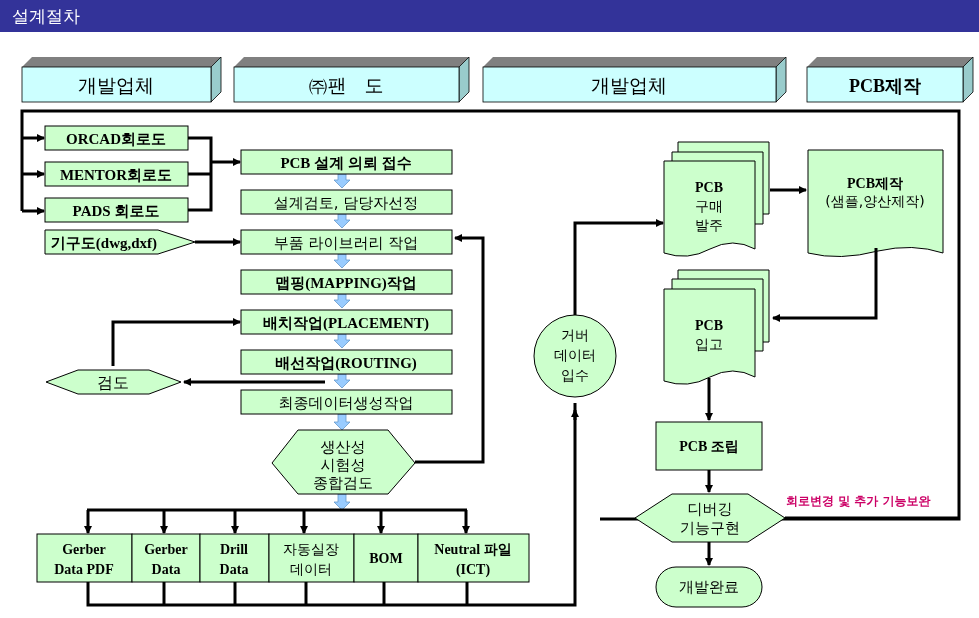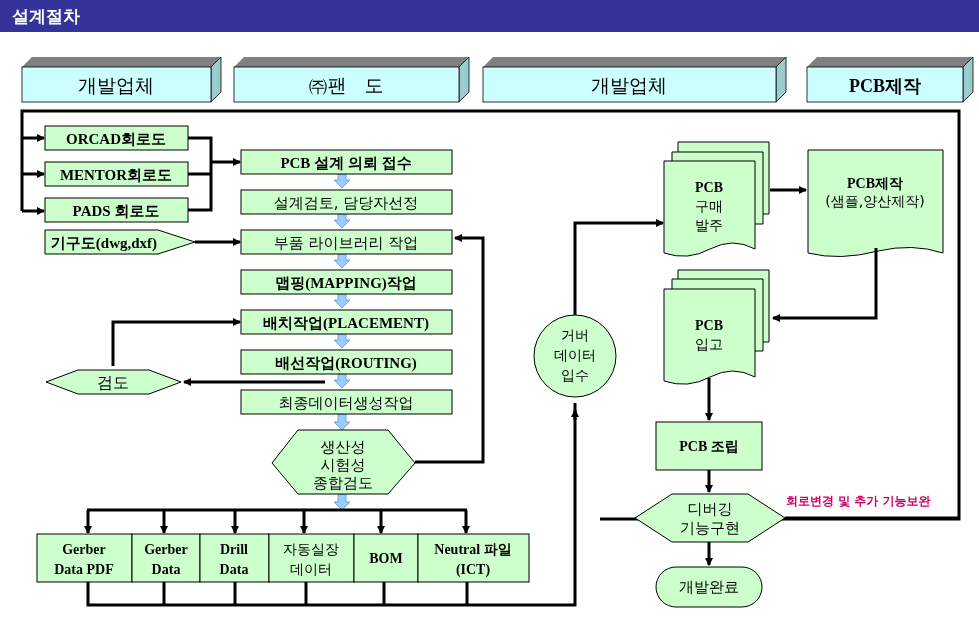--- a/index.html
+++ b/index.html
@@ -1,18 +1,18 @@
 <!DOCTYPE html>
 <html><head>
 <meta charset="utf-8">
 <style>
   html, body { margin:0; padding:0; background:#ffffff; }
   body { width:979px; height:618px; position:relative; overflow:hidden; font-family:"DejaVu Sans", sans-serif; }
   .titlebar { position:absolute; left:0; top:0; width:979px; height:32px; background:#333399; }
-  .titlebar span { position:absolute; left:12px; top:5px; color:#fff; font-size:17px;font-weight:bold; }
+  .titlebar span { position:absolute; left:12px; top:5px; color:#fff; font-size:17px; }
   svg { position:absolute; left:0; top:0; }
   .t { font-family:"DejaVu Sans", sans-serif; fill:#000; }
   .b { font-family:"Liberation Serif", serif; font-weight:bold; fill:#000; }
 </style>
 </head>
 <body>
 
 <div class="titlebar">
   <span>설계절차</span>
 </div>

